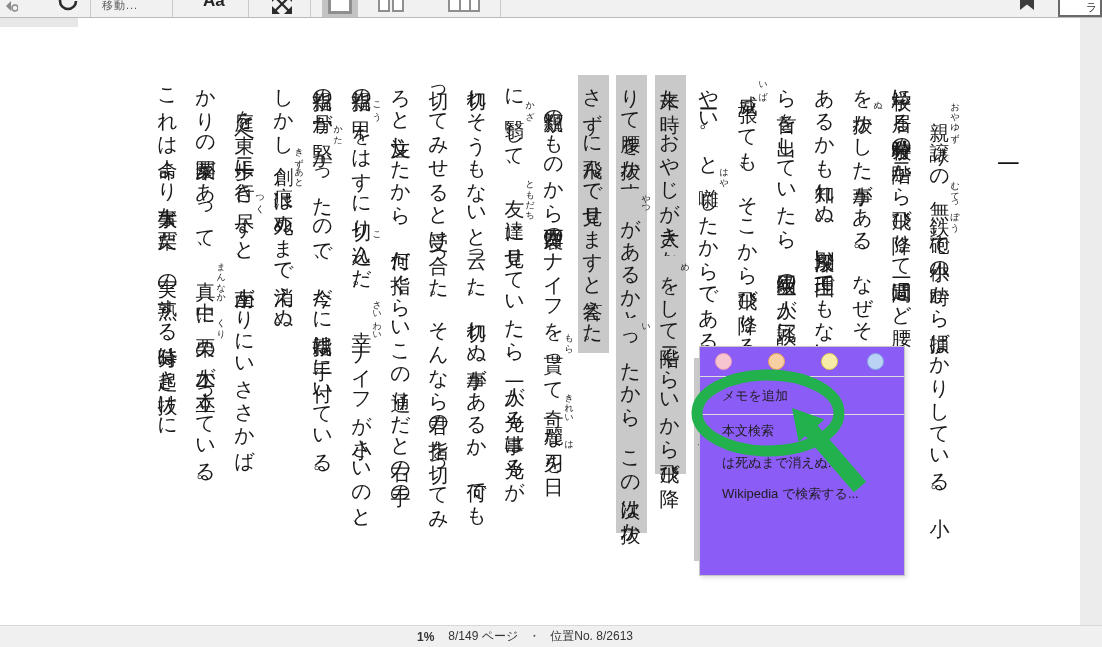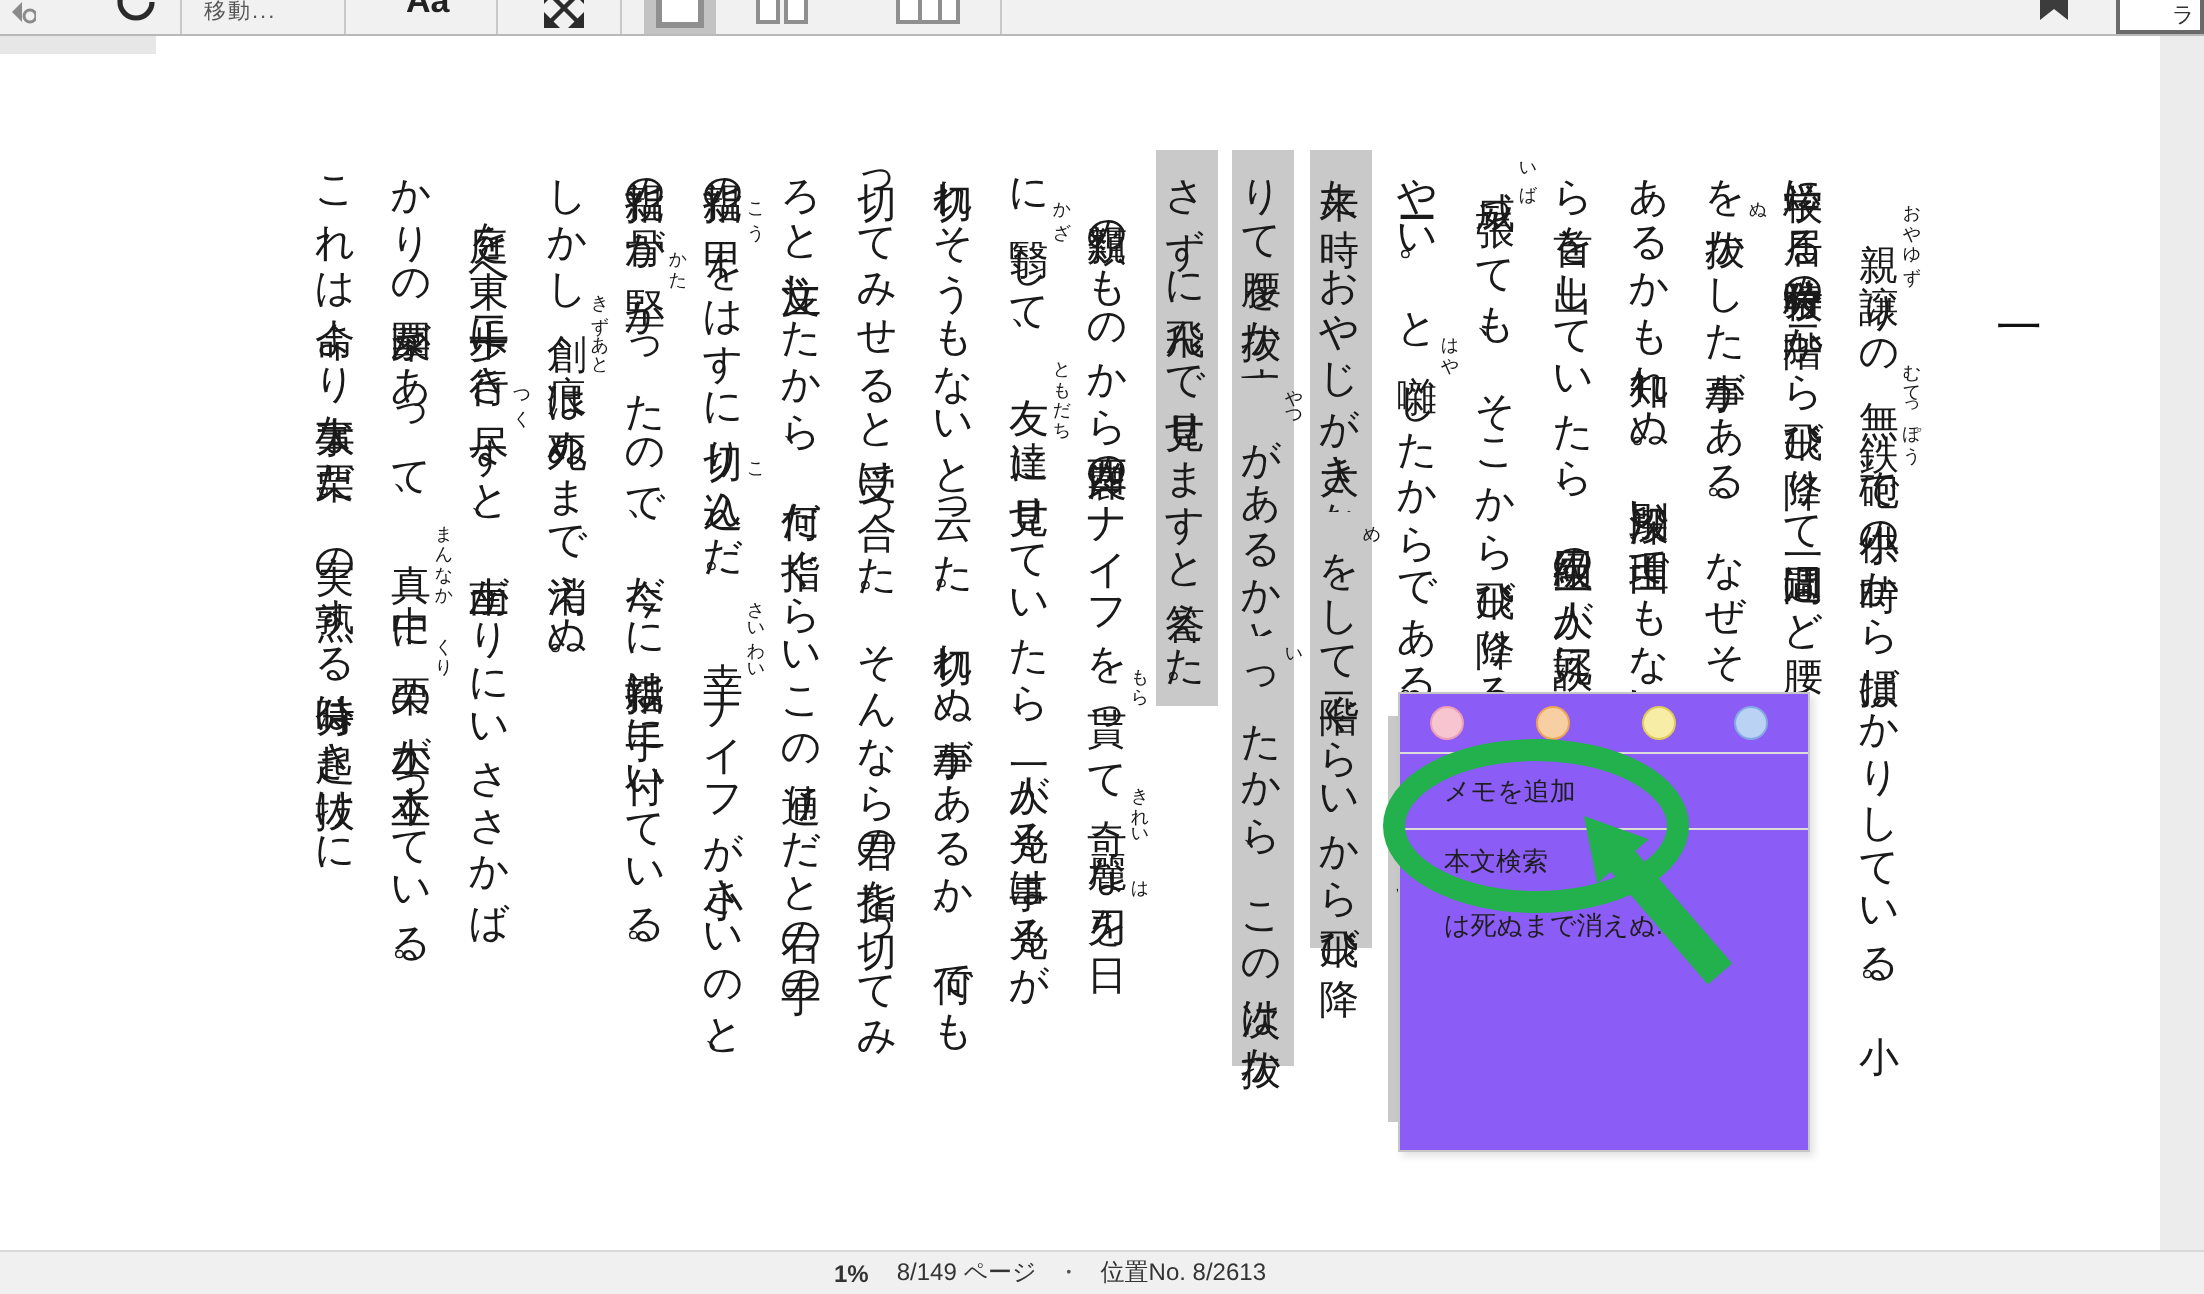--- a/index.html
+++ b/index.html
@@ -146,20 +146,21 @@
   <div class="menu">
     <div class="mrow-colors">
       <span class="dot" style="margin-left: 15px; background: rgb(247, 197, 208); border-color: rgb(236, 159, 180);"></span>
       <span class="dot" style="margin-left: 36px; background: rgb(248, 207, 162); border-color: rgb(237, 164, 85);"></span>
       <span class="dot" style="margin-left: 36px; background: rgb(247, 237, 166); border-color: rgb(223, 203, 85);"></span>
       <span class="dot" style="margin-left: 29px; background: rgb(186, 211, 245); border-color: rgb(132, 169, 226);"></span>
     </div>
     <div class="mi mi-1">メモを追加</div>
     <div class="mi mi-4">本文検索</div>
     <div class="mi mi-5">は死ぬまで消えぬ...</div>
+    <div class="mi mi-6">Wikipedia で検索する...</div>
   </div>
 
   <svg class="annot">
     <ellipse cx="768" cy="413" rx="71" ry="38" fill="none" stroke-width="11" stroke="#22b14c"></ellipse>
     <polygon points="792,408 798.6,441.8 805.4,435.9 853.9,492.2 866.1,481.8 817.6,425.5 824.4,419.6" fill="#22b14c"></polygon>
   </svg>
 
   <div class="sbar">
     <b>1%</b>
     <span class="pg">8/149 ページ</span>

